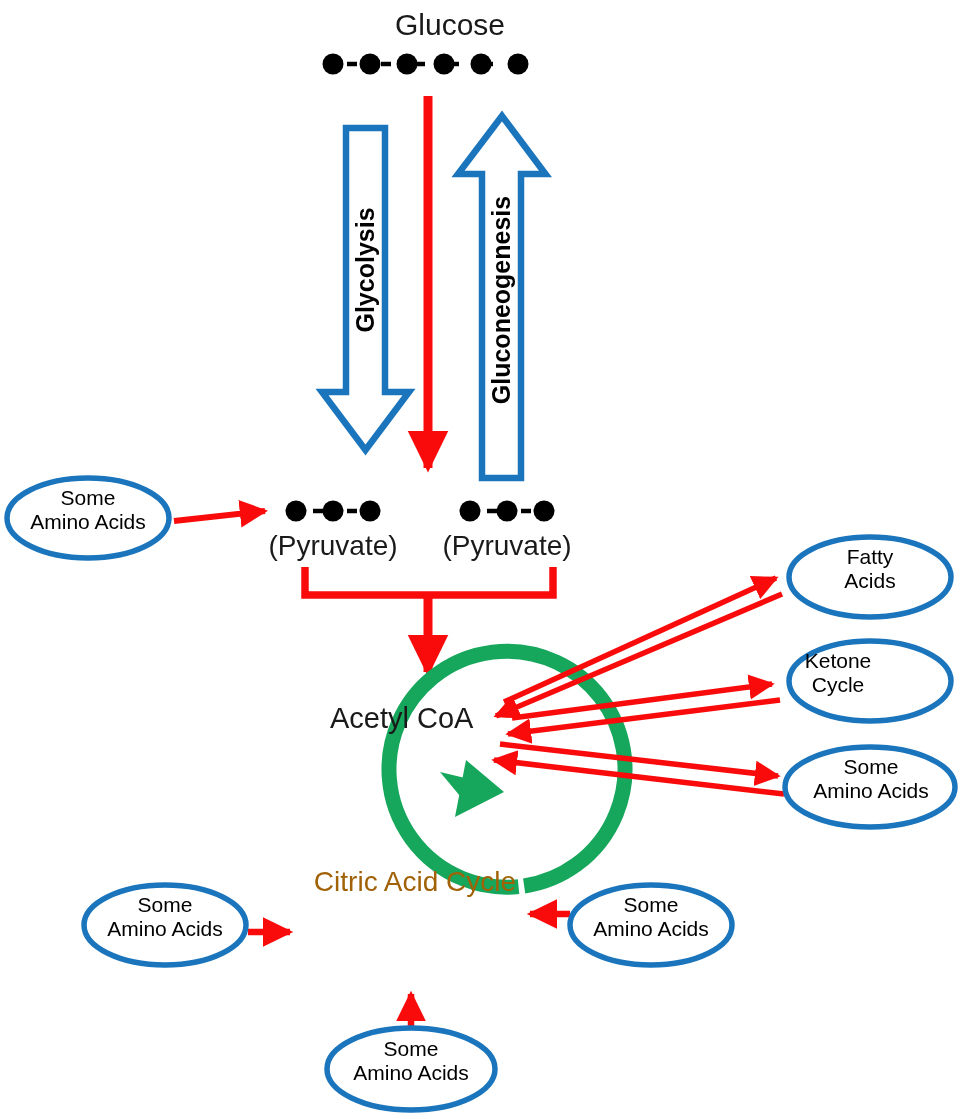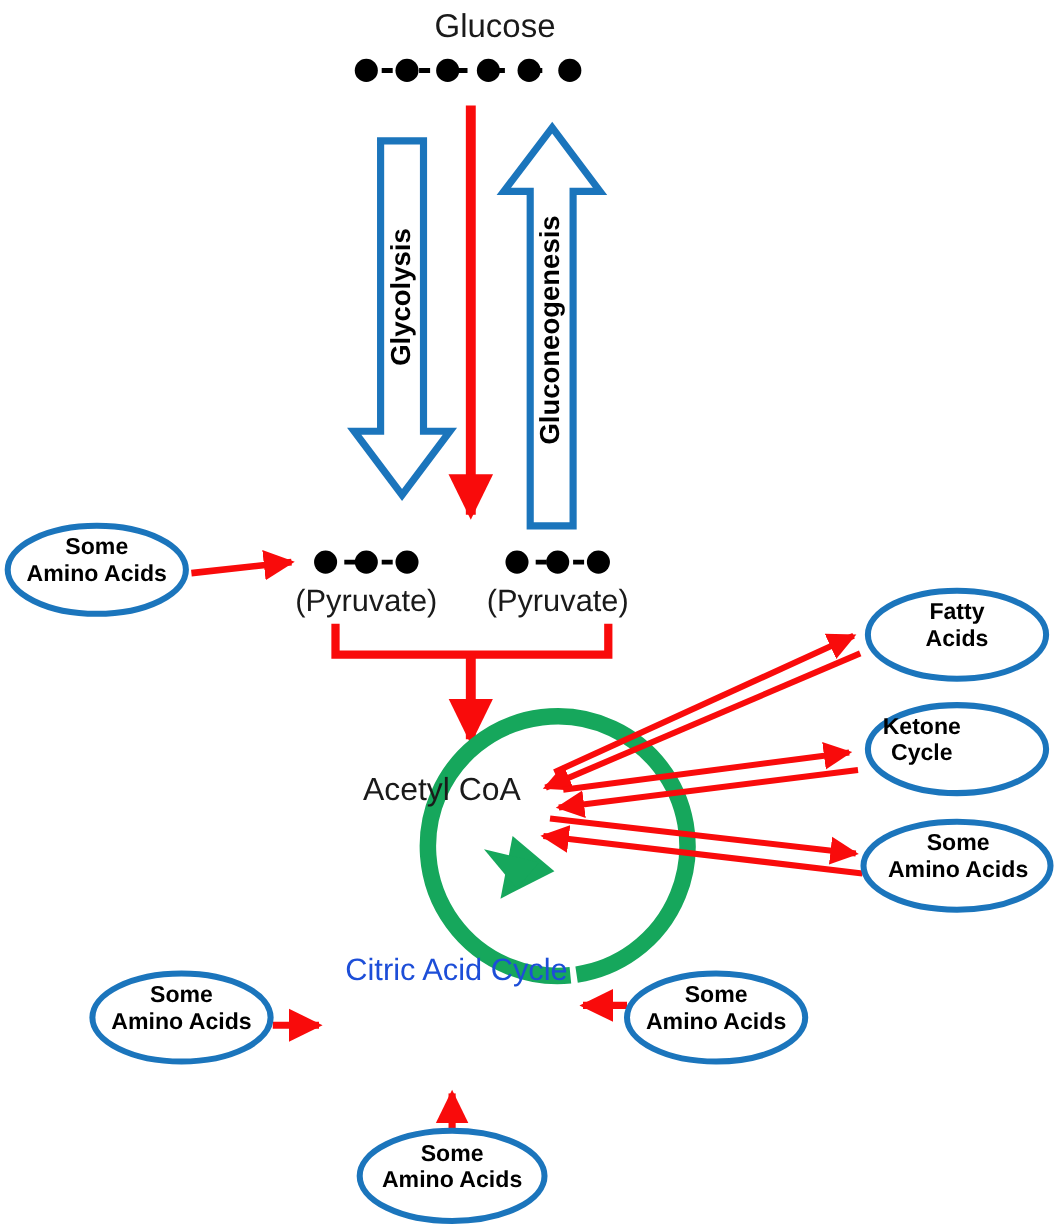--- a/index.html
+++ b/index.html
@@ -38,25 +38,25 @@
     color: #1a1a1a;
   }
   .acetyl-lbl {
     font-size: 29px;
     font-weight: 400;
     color: #1a1a1a;
   }
   .cycle-lbl {
     font-size: 28px;
     font-weight: 400;
-    color: #1d4ed8;
+    color: #a16207;
   }
   .ellipse-lbl {
     font-size: 21px;
-    font-weight: bold;
+    font-weight: normal;
     color: #000000;
   }
   .pyr-lbl {
     font-size: 28px;
     font-weight: 400;
     color: #1a1a1a;
   }
   .arrow-lbl {
     position: absolute;
     font-size: 25px;

